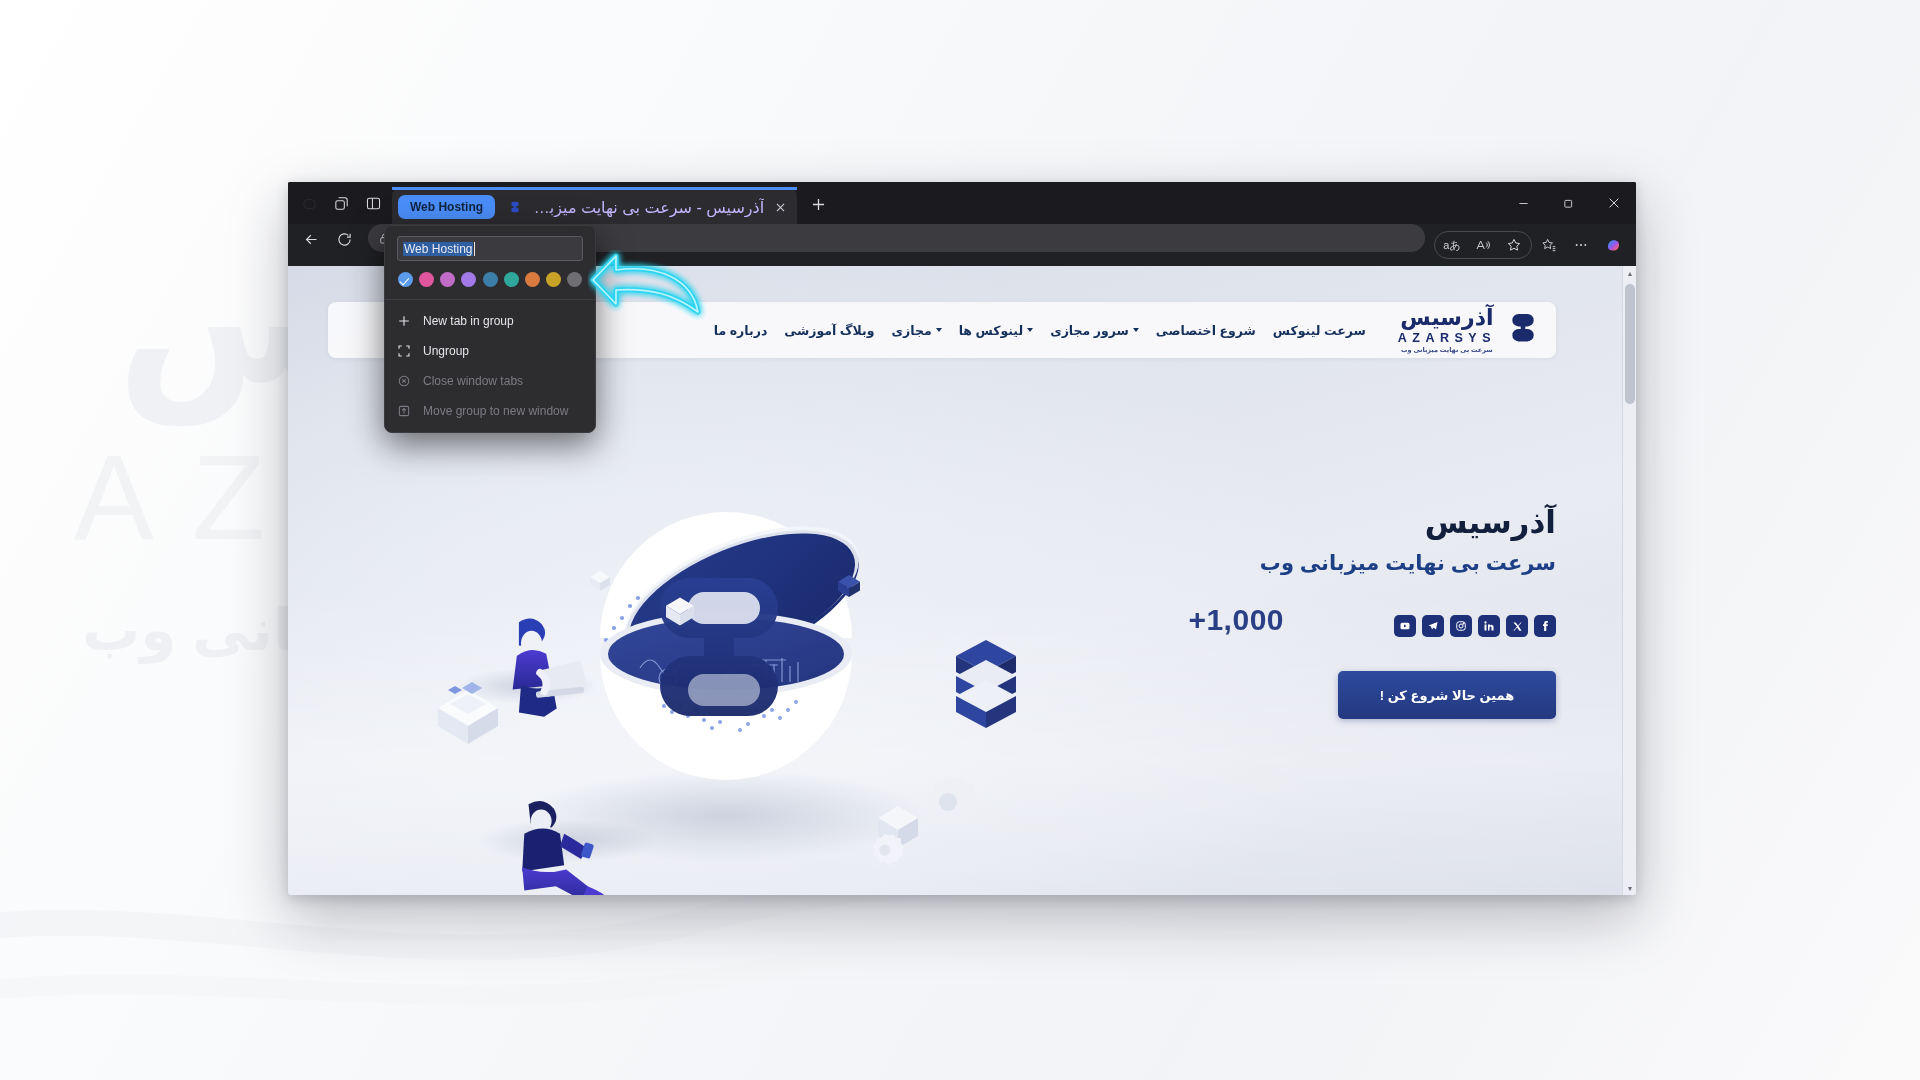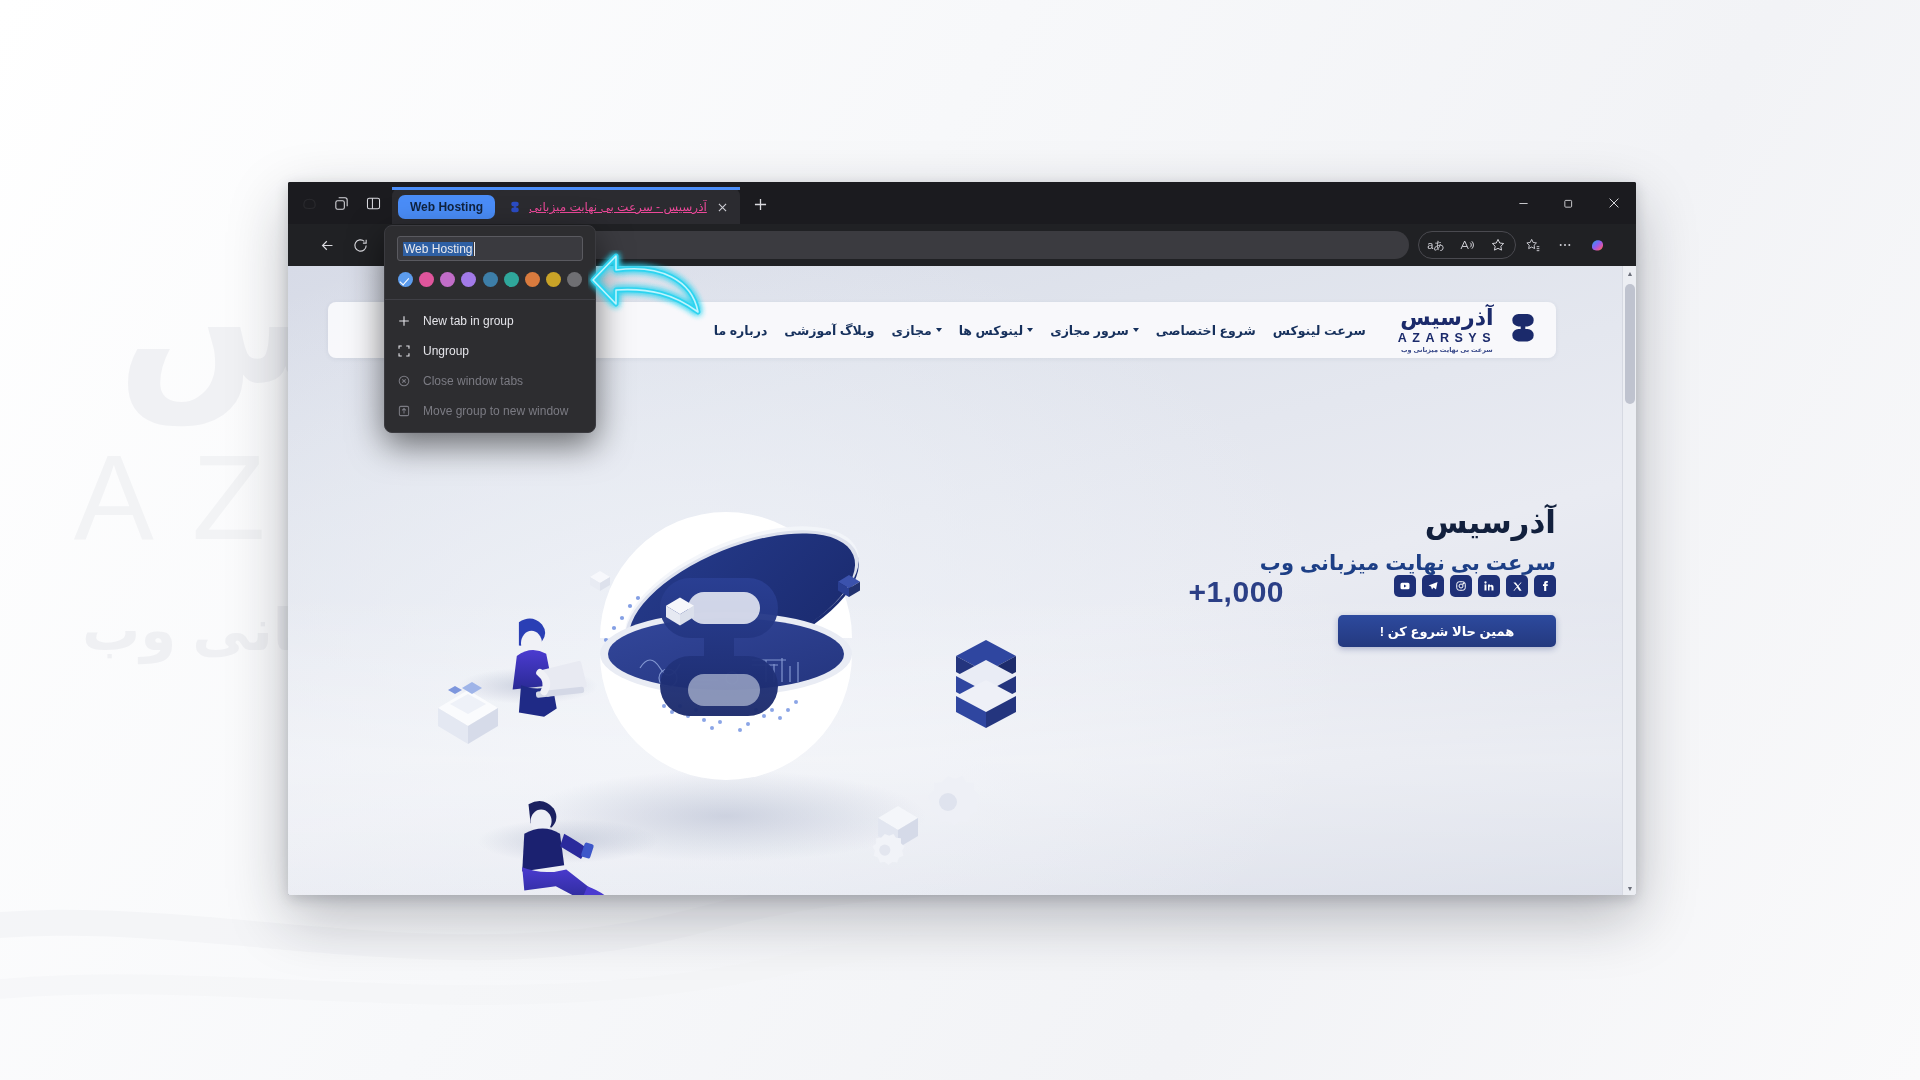--- a/index.html
+++ b/index.html
@@ -106,24 +106,23 @@
     padding: 0 8px 0 10px;
     display: flex; align-items: center; gap: 7px;
     border-radius: 7px 7px 0 0;
     max-width: 330px;
   }
   #active-tab .favicon {
     width: 15px; height: 15px; flex: 0 0 15px;
     display: flex; align-items: center; justify-content: center;
   }
   #active-tab .t-title {
-    font-size: 12px; color: #ec4899; direction: rtl;
+    font-size: 16px; color: #c4b5fd; direction: rtl;
     overflow: hidden; text-overflow: ellipsis; white-space: nowrap;
     max-width: 235px;
-    text-decoration: underline;
   }
   #active-tab .t-close {
     width: 18px; height: 18px; border-radius: 4px;
     display: flex; align-items: center; justify-content: center;
     color: #cfcfd6; font-size: 13px; line-height: 1;
   }
   #newtab-btn {
     width: 30px; height: 30px; margin: 0 0 5px 6px;
     border-radius: 6px; color: #d9d9de;
     display: flex; align-items: center; justify-content: center;
@@ -134,22 +133,22 @@
     display: flex; align-items: center;
   }
   .win-b {
     width: 45px; height: 42px; display: flex; align-items: center; justify-content: center;
     color: #d6d6da;
   }
 
   
   #toolbar {
     height: 42px; background: #202124;
-    display: flex; align-items: center; gap: 3px;
-    padding: 0 24px;
+    display: flex; gap: 3px;
+    padding: 0 8px;
     position: relative;
   }
   .tb-ico {
     width: 30px; height: 30px; border-radius: 5px;
     display: flex; align-items: center; justify-content: center;
     color: #d9d9de;
   }
   #omnibox {
     flex: 1; height: 28px; margin: 0 6px;
     background: #3b3b40; border-radius: 14px;
@@ -229,38 +228,39 @@
   }
 
   
   #hero-copy {
     position: absolute; right: 80px; top: 238px; width: 480px;
     text-align: right; direction: rtl;
   }
   #hero-title { font-size: 31px; font-weight: 700; color: #12203d; line-height: 1.2; }
   #hero-sub { font-size: 21px; font-weight: 700; color: #1d3f86; margin-top: 10px; }
   #hero-row {
-    display: flex; align-items: flex-start; justify-content: flex-end;
+    margin-top: 28px;
+    display: flex; align-items: flex-end; justify-content: flex-end;
     gap: 110px;
     direction: ltr;
   }
   #hero-count { font-size: 30px; font-weight: 700; color: #2b3f86; letter-spacing: .5px; }
   #socials { display: flex; align-items: center; gap: 6px; direction: ltr; }
   .soc {
     width: 22px; height: 22px; border-radius: 5px;
     background: #1e3077;
     display: flex; align-items: center; justify-content: center;
     color: #fff;
   }
   #hero-promo {
     margin-top: 36px; font-size: 15px; font-weight: 700; color: #12203d;
   }
   #cta {
-    margin-top: 6px; margin-left: auto;
-    width: 218px; height: 32px; border-radius: 5px;
+    margin-top: 34px; margin-left: auto;
+    width: 218px; height: 48px; border-radius: 5px;
     background: linear-gradient(180deg,#2d4a9e 0%, #24397f 100%);
     color: #fff; font-size: 13px; font-weight: 600;
     display: flex; align-items: center; justify-content: center;
     box-shadow: 0 2px 6px rgba(30,48,119,.3);
     direction: rtl;
   }
 
   
   #illus { position: absolute; left: 120px; top: 180px; width: 640px; height: 460px; }
 

